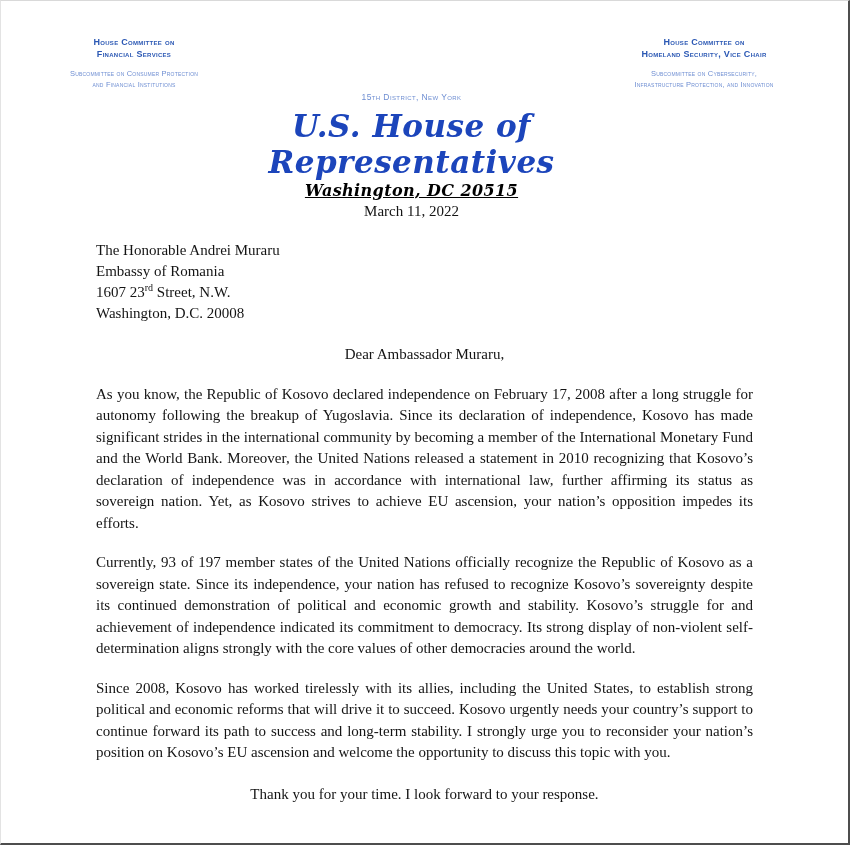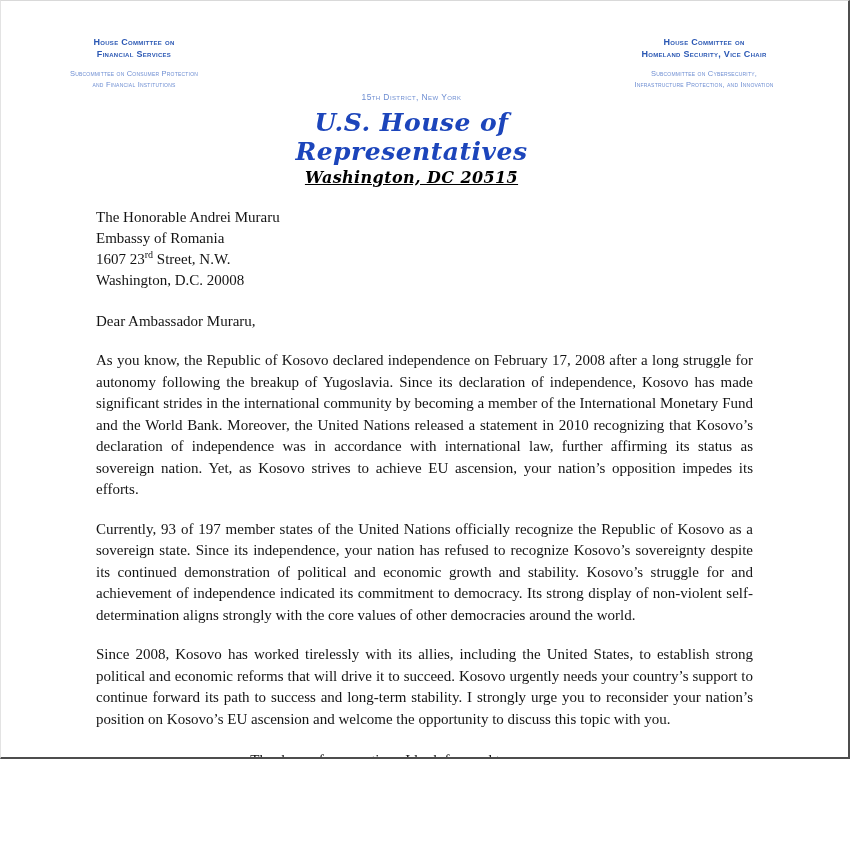--- a/index.html
+++ b/index.html
@@ -3,21 +3,21 @@
 <meta charset="utf-8">
 <style>
   html, body {
     margin: 0;
     padding: 0;
     background: #ffffff;
   }
   .page {
     position: relative;
     width: 850px;
-    height: 759px;
+    height: 845px;
     box-sizing: border-box;
     background: #ffffff;
     border-top: 1px solid #d9d9d9;
     border-left: 1px solid #e3e3e3;
     border-right: 2px solid #4d4d4d;
     border-bottom: 2px solid #4d4d4d;
     overflow: hidden;
     font-family: "Liberation Serif", serif;
     color: #141414;
   }
@@ -66,21 +66,21 @@
     font-variant: small-caps;
     font-size: 8.5px;
     letter-spacing: 0.4px;
     color: #6e8ed2;
     margin-top: 3px;
   }
   .institution {
     font-family: "DejaVu Serif", serif;
     font-weight: bold;
     font-style: italic;
-    font-size: 25px;
+    font-size: 31px;
     line-height: 1.15;
     letter-spacing: 0.5px;
     color: #1c45bb;
     margin-top: 7px;
   }
   .location {
     font-family: "DejaVu Serif", serif;
     font-weight: bold;
     font-style: italic;
     font-size: 16px;
@@ -105,20 +105,21 @@
     margin-top: 20px;
     line-height: 21px;
   }
   .recipient sup {
     font-size: 10px;
     vertical-align: super;
     line-height: 0;
   }
   .salutation {
     margin: 20px 0 0 0;
+    text-align: center;
   }
   .para {
     margin: 18px 0 0 0;
     text-align: justify;
   }
   .closing {
     margin: 20px 0 0 0;
     text-align: center;
   }
 </style>
@@ -133,20 +134,21 @@
       <div class="committee">House Committee on
 Financial Services</div>
       <div class="subcommittee">Subcommittee on Consumer Protection
 and Financial Institutions</div>
     </div>
 
     <div class="lh-col lh-center">
       <div class="district">15th District, New York</div>
       <div class="institution">U.S. House of Representatives</div>
       <div class="location">Washington, DC 20515</div>
+      <div class="date">March 11, 2022</div>
     </div>
 
     <div class="lh-col lh-right">
       <div class="committee">House Committee on
 Homeland Security, Vice Chair</div>
       <div class="subcommittee">Subcommittee on Cybersecurity,
 Infrastructure Protection, and Innovation</div>
     </div>
 
   </header>

